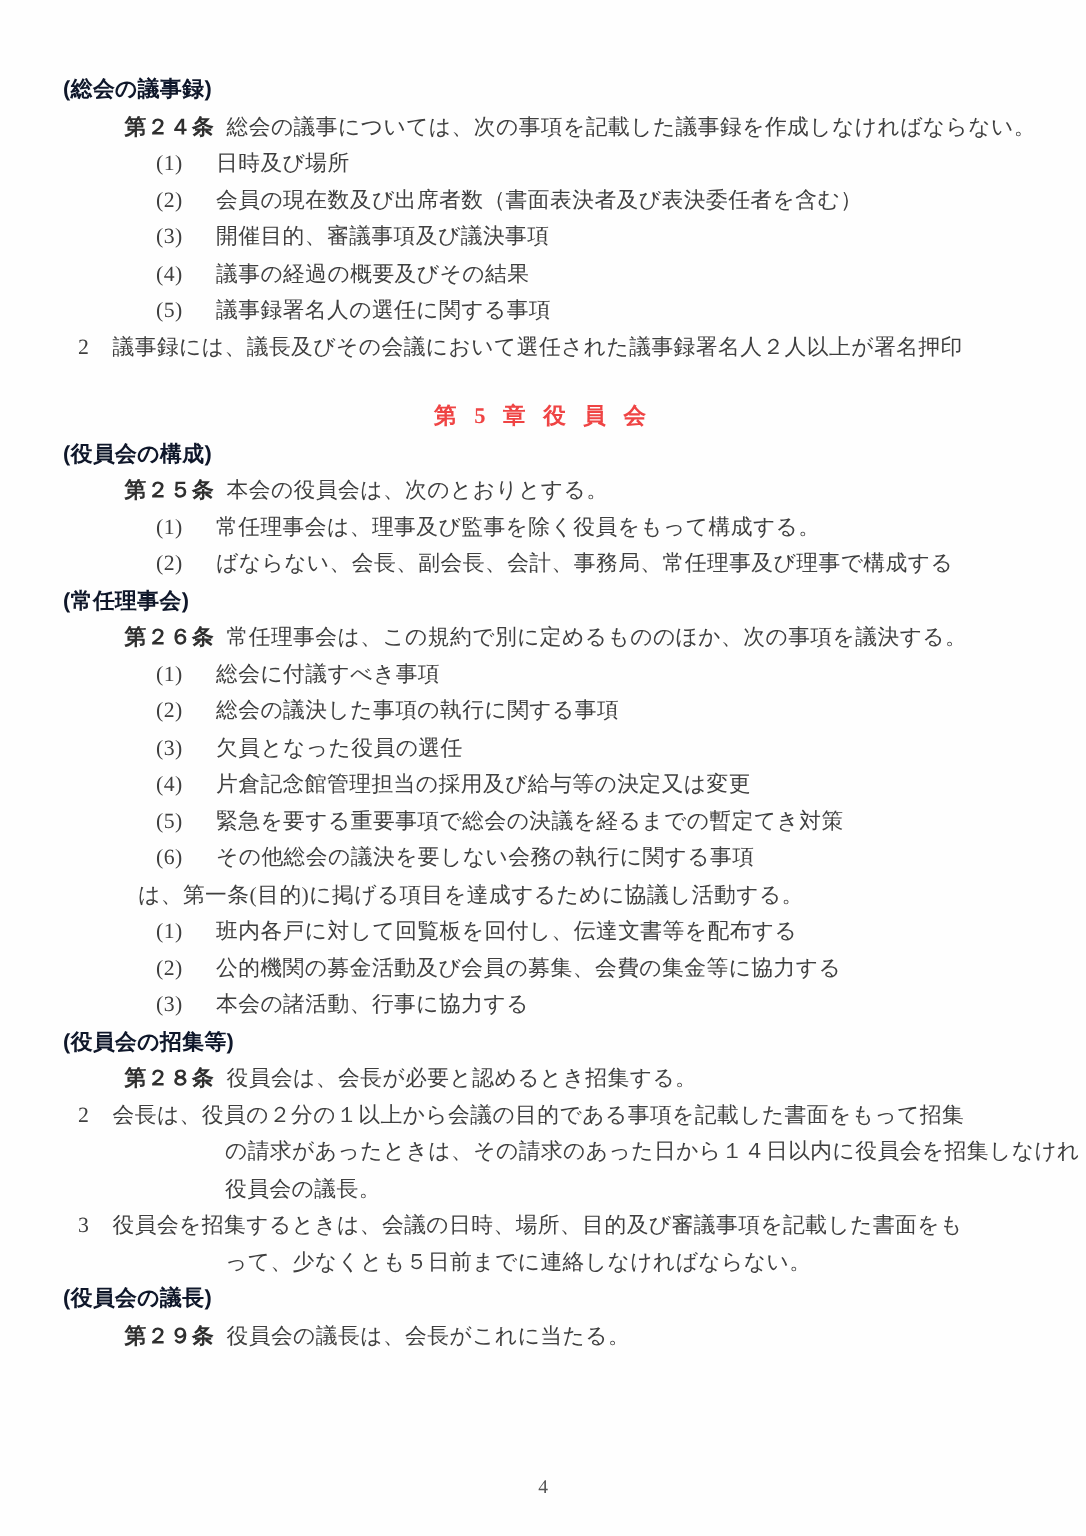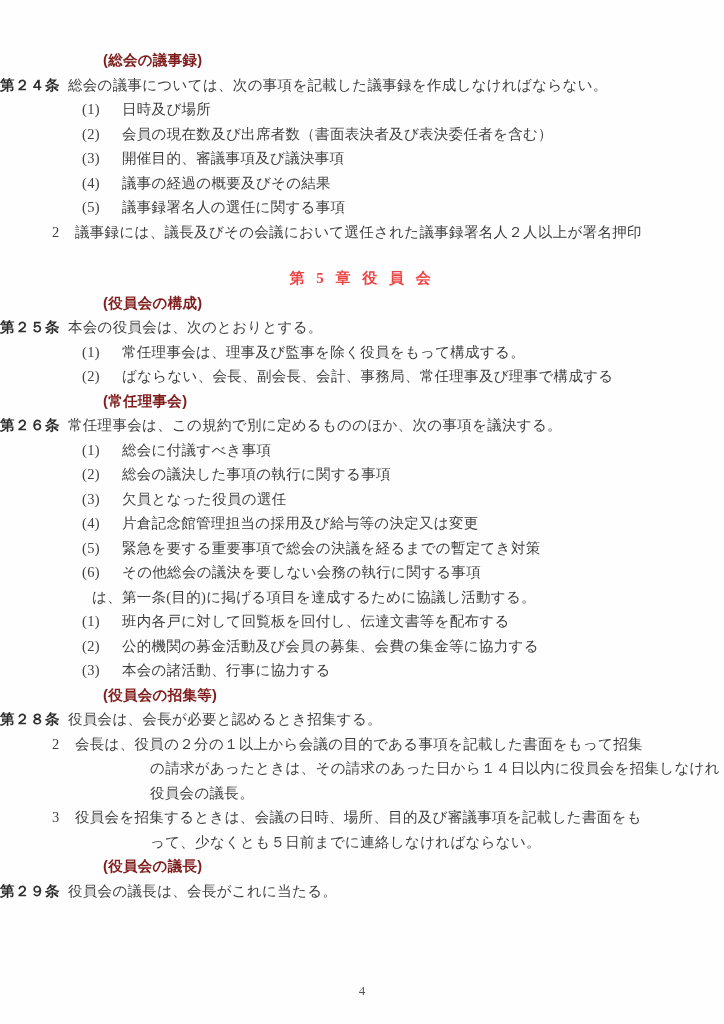--- a/index.html
+++ b/index.html
@@ -24,36 +24,36 @@
   }
   .line{
     line-height:24.5px;
     font-size:14.5px;
     letter-spacing:0.3px;
     white-space:nowrap;
     color:#3f3f3f;
   }
   
   .line.paren{
-    padding-left:103px;
+    padding-left:42px;
     font-family:"Liberation Sans","DejaVu Sans",sans-serif;
     font-weight:bold;
-    color:#7f1d1d;
+    color:#0f172a;
   }
   
-  .line.article{ }
+  .line.article{ padding-left:83px; }
   .art-label{
     font-family:"Liberation Sans","DejaVu Sans",sans-serif;
     font-weight:bold;
     color:#2f2f2f;
     margin-right:8px;
     letter-spacing:0.5px;
   }
   
-  .line.item{ padding-left:82px; }
+  .line.item{ padding-left:104px; }
   .item-label{
     display:inline-block;
     width:40px;
   }
   
   .line.para{ padding-left:52px; }
   .para-num{
     display:inline-block;
     width:23px;
   }

